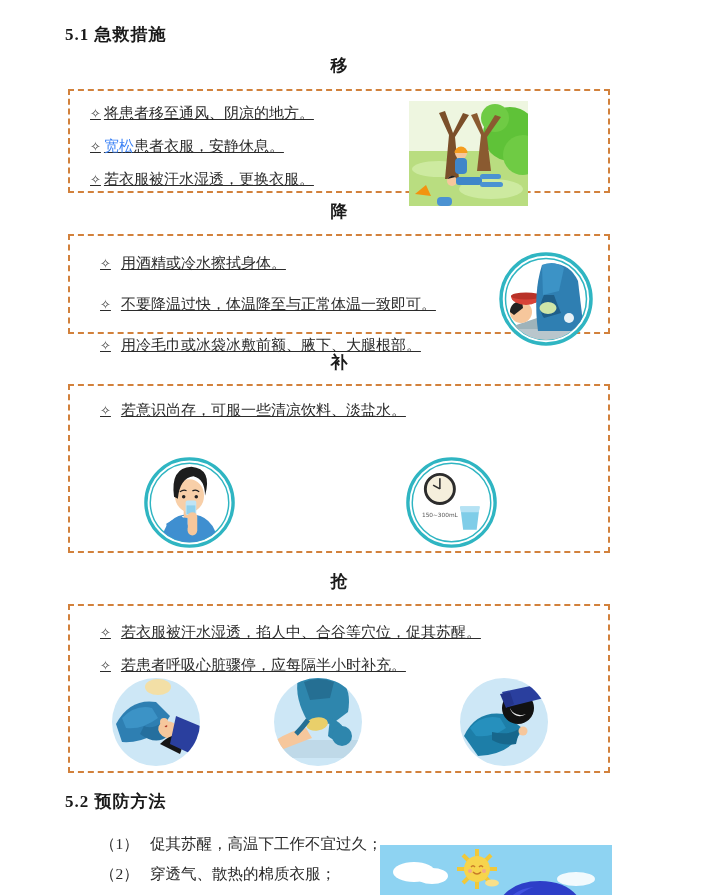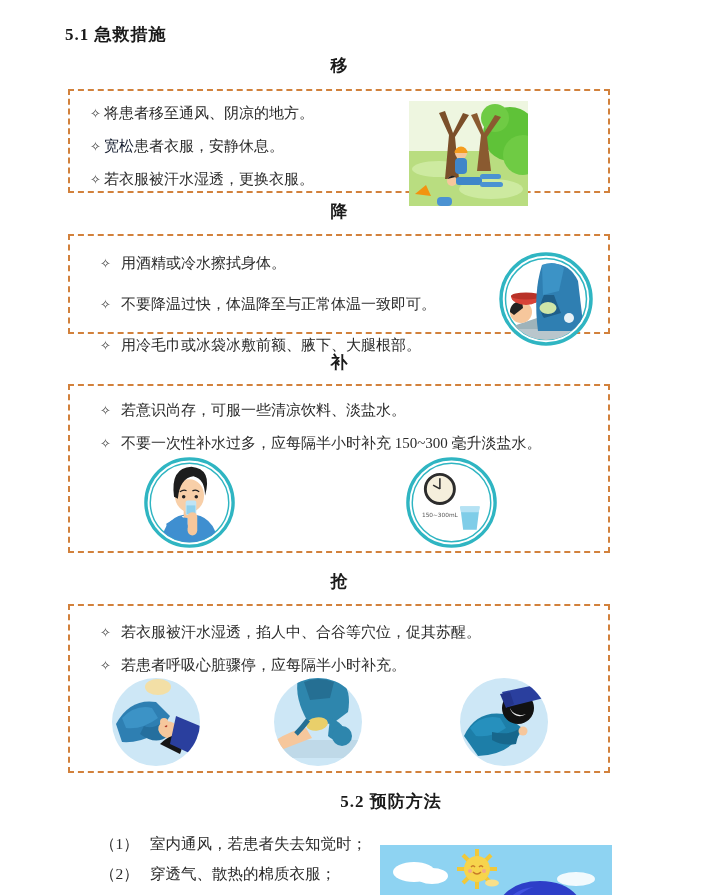--- a/index.html
+++ b/index.html
@@ -23,25 +23,25 @@
   .t-replenish{margin-top:19px;margin-bottom:11px;}
   .t-rescue{margin-top:19px;margin-bottom:12px;}
   .dashed-box{
     box-sizing:border-box;width:542px;margin-left:68px;
     border:2px dashed #d2813c;position:relative;background:#ffffff;
   }
   .box-move{height:104px;padding:6px 0 0 20px;}
   .box-cool{height:100px;padding:7px 0 0 30px;}
   .box-replenish{height:169px;padding:8px 0 0 30px;}
   .box-rescue{height:169px;padding:10px 0 0 30px;}
-  .bullet-line{font-size:15px;line-height:32px;white-space:nowrap;}
+  .bullet-line{font-size:15px;line-height:32px;white-space:nowrap;text-decoration:underline;}
   .box-cool .bullet-line{line-height:40px;}
   .bullet{color:#4a4a4a;font-size:13px;margin-right:3px;}
   .box-cool .bullet,.box-replenish .bullet,.box-rescue .bullet{margin-right:10px;}
-  .red{color:#0f172a;}
+  .red{color:#3b82f6;}
   .img-tree{position:absolute;top:10px;right:80px;width:119px;height:105px;z-index:2;}
   .img-wipe{position:absolute;top:15px;right:14px;width:96px;height:96px;z-index:2;}
   .circle-abs{position:absolute;z-index:2;}
   .c-drink{left:73px;top:70px;width:93px;height:93px;}
   .c-clock{left:335px;top:70px;width:93px;height:93px;}
   .c-r1{left:42px;top:72px;width:88px;height:88px;}
   .c-r2{left:204px;top:72px;width:88px;height:88px;}
   .c-r3{left:390px;top:72px;width:88px;height:88px;}
   .prevent-list{margin:16px 0 0 100px;}
   .prevent-item{font-size:15.5px;line-height:30px;white-space:nowrap;}
@@ -111,21 +111,20 @@
         <path d="M46 44 Q39 58 46 67 L63 62 Q58 50 56 44 Z" fill="#1f5f8a"></path>
         <ellipse cx="50" cy="57" rx="8.5" ry="6" fill="#cfe6a8"></ellipse>
         <circle cx="71" cy="67" r="5" fill="#e8f2f7"></circle>
       </g>
     </svg>
   </div>
 
   <div class="step-title t-replenish">补</div>
   <div class="dashed-box box-replenish">
     <div class="bullet-line"><span class="bullet">✧</span><span>若意识尚存，可服一些清凉饮料、淡盐水。</span></div>
-    <div class="bullet-line"><span class="bullet">✧</span><span>不要一次性补水过多，应每隔半小时补充 150~300 毫升淡盐水。</span></div>
 
     <svg class="circle-abs c-drink" viewBox="0 0 96 96">
       <defs>
           <clipPath id="dc">
             <circle cx="48" cy="48" r="41"></circle>
           </clipPath>
         </defs>
       <circle cx="48" cy="48" r="45" fill="#ffffff" stroke="#2fb5c2" stroke-width="3.5"></circle>
       <circle cx="48" cy="48" r="40.5" fill="#ffffff" stroke="#2fb5c2" stroke-width="1.5"></circle>
       <g clip-path="url(#dc)">
@@ -214,24 +213,24 @@
         <circle cx="58" cy="30" r="16" fill="#111111"></circle>
         <path d="M50 30 a10 10 0 0 0 16 6 a12 12 0 0 1 -16 -6 Z" fill="#eeeeee"></path>
         <path d="M42 14 L80 6 L84 20 L48 29 Z" fill="#2a3f9e"></path>
         <path d="M40 16 L50 14 L54 26 L46 30 Z" fill="#23348a"></path>
         <path d="M32 54 Q50 58 60 50 L56 66 Q42 68 32 62 Z" fill="#17678c"></path>
         <circle cx="63" cy="53" r="4.5" fill="#f6c79c"></circle>
       </g>
     </svg>
   </div>
 
-  <div class="h-main" style="margin-top:18px;text-align:center;">5.2 预防方法</div>
+  <div class="h-main" style="margin-top:18px;">5.2 预防方法</div>
 
   <div class="prevent-list">
-    <div class="prevent-item"><span class="p-num">（1）</span><span>室内通风，若患者失去知觉时；</span></div>
+    <div class="prevent-item"><span class="p-num">（1）</span><span>促其苏醒，高温下工作不宜过久；</span></div>
     <div class="prevent-item"><span class="p-num">（2）</span><span>穿透气、散热的棉质衣服；</span></div>
     <div class="prevent-item"><span class="p-num">（3）</span><span>注意及时补水；</span></div>
   </div>
 
   <svg class="img-sky" viewBox="0 0 232 110">
     <rect width="232" height="110" fill="#8ed3f2"></rect>
     <ellipse cx="34" cy="27" rx="21" ry="10" fill="#ffffff"></ellipse>
     <ellipse cx="52" cy="31" rx="16" ry="8" fill="#ffffff"></ellipse>
     <g stroke="#f0c83a" stroke-width="4">
       <line x1="97" y1="4" x2="97" y2="44"></line>

